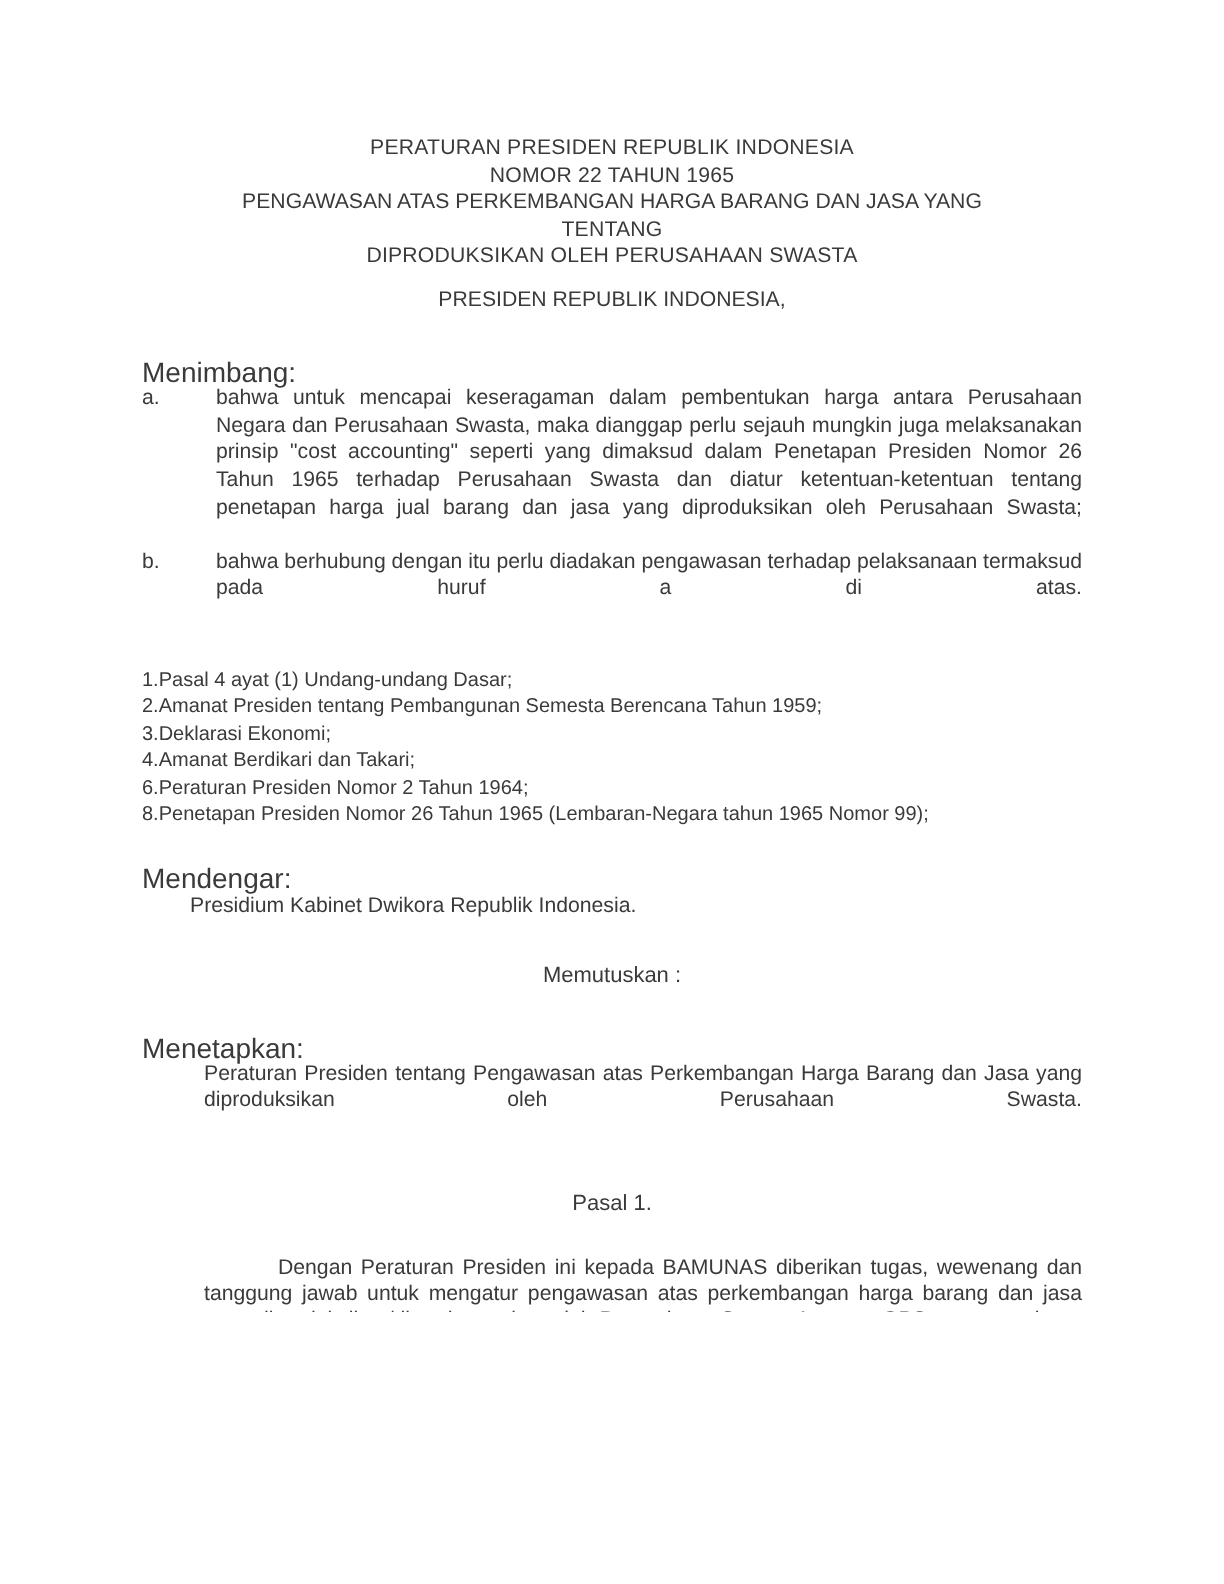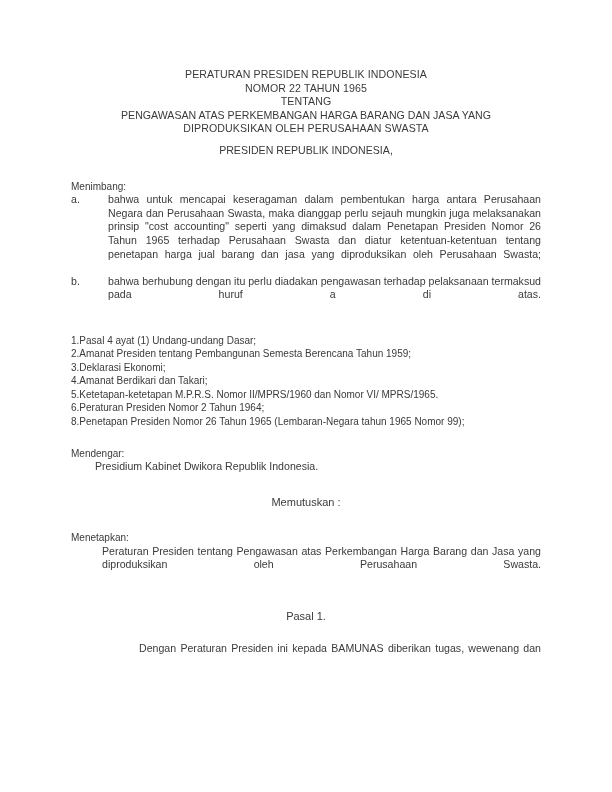--- a/index.html
+++ b/index.html
@@ -47,21 +47,21 @@
     font-size: 10.6px;
     line-height: 13.6px;
   }
 
   
   .block {
     font-size: 10.6px;
     line-height: 13.6px;
   }
   .label-line {
-    font-size: 10px;
+    font-size: 14px;
     line-height: 13.6px;
   }
   .spacer-18 { height: 18px; }
   .spacer-22 { height: 22px; }
   .spacer-26 { height: 26px; }
 
   
   .lettered-item {
     position: relative;
     padding-left: 37px;
@@ -125,22 +125,22 @@
 </style>
 </head>
 <body>
 
 <div class="page">
   <div class="content">
 
     <div class="title-block">
       <div class="title-line">PERATURAN PRESIDEN REPUBLIK INDONESIA</div>
       <div class="title-line">NOMOR 22 TAHUN 1965</div>
+      <div class="title-line wide">PENGAWASAN ATAS PERKEMBANGAN HARGA BARANG DAN JASA YANG</div>
       <div class="title-line">TENTANG</div>
-      <div class="title-line wide">PENGAWASAN ATAS PERKEMBANGAN HARGA BARANG DAN JASA YANG</div>
       <div class="title-line">DIPRODUKSIKAN OLEH PERUSAHAAN SWASTA</div>
     </div>
 
     <div class="subtitle-line">PRESIDEN REPUBLIK INDONESIA,</div>
 
     <div class="spacer-22"></div>
 
     <div class="block">
       <div class="label-line">Menimbang:</div>
 
@@ -155,21 +155,20 @@
       </div>
     </div>
 
     <div class="spacer-18"></div>
 
     <div class="block">
       <div class="numbered-item">1.Pasal 4 ayat (1) Undang-undang Dasar;</div>
       <div class="numbered-item">2.Amanat Presiden tentang Pembangunan Semesta Berencana Tahun 1959;</div>
       <div class="numbered-item">3.Deklarasi Ekonomi;</div>
       <div class="numbered-item">4.Amanat Berdikari dan Takari;</div>
-      <div class="numbered-item">5.Ketetapan-ketetapan M.P.R.S. Nomor II/MPRS/1960 dan Nomor VI/ MPRS/1965.</div>
       <div class="numbered-item">6.Peraturan Presiden Nomor 2 Tahun 1964;</div>
       <div class="numbered-item">8.Penetapan Presiden Nomor 26 Tahun 1965 (Lembaran-Negara tahun 1965 Nomor 99);</div>
     </div>
 
     <div class="spacer-18"></div>
 
     <div class="block">
       <div class="label-line">Mendengar:</div>
       <div class="plain">Presidium Kabinet Dwikora Republik Indonesia.</div>
     </div>

